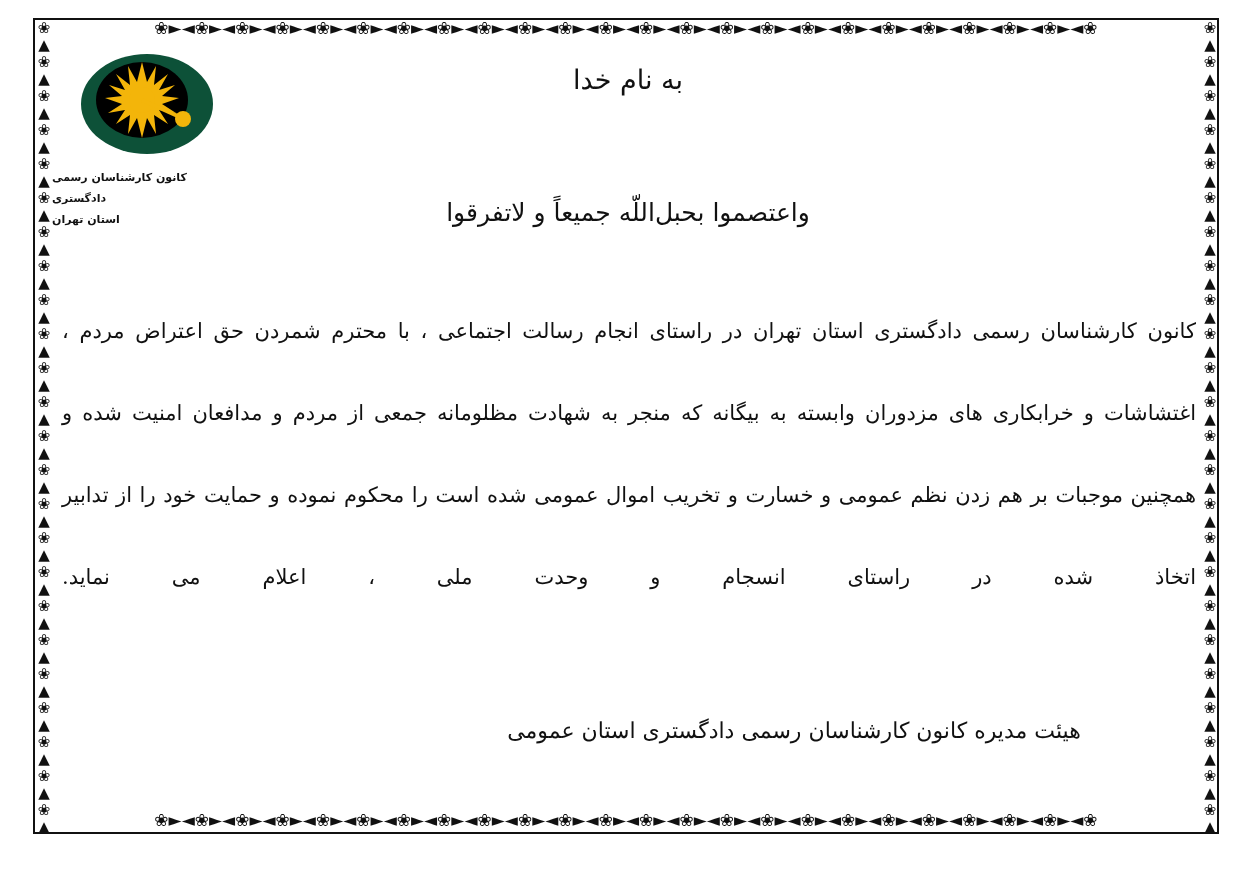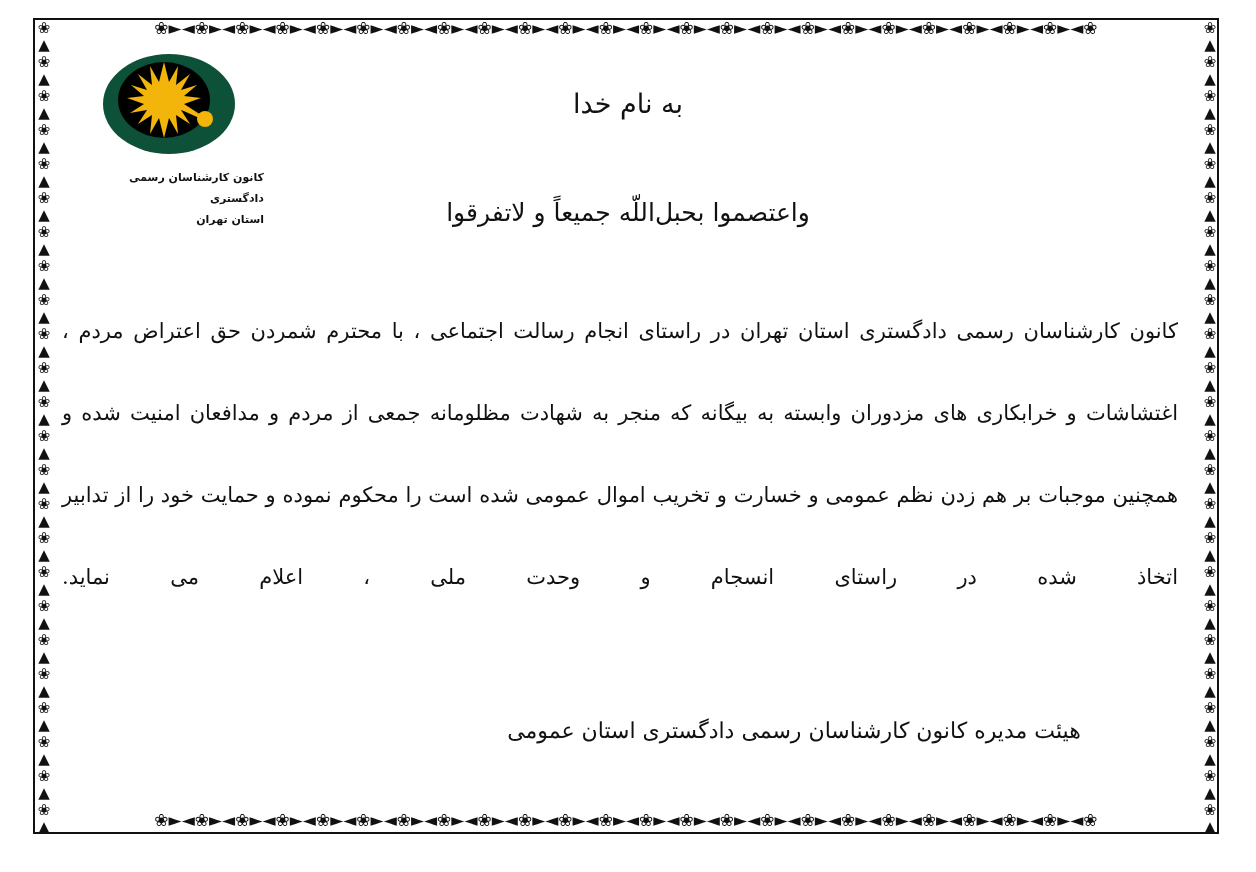--- a/index.html
+++ b/index.html
@@ -63,45 +63,45 @@
   .band-left span, .band-right span {
     display: block;
     text-align: center;
     line-height: 17px;
     height: 17px;
   }
 
   
   .logo-wrap {
     position: absolute;
-    left: 74px;
+    left: 52px;
     top: 48px;
     width: 190px;
-    text-align: right;
+    text-align: left;
   }
   .logo-badge {
     position: relative;
     width: 134px;
     height: 112px;
     margin: 0 auto;
   }
   .logo-caption {
     margin-top: 8px;
     font-family: "DejaVu Sans", sans-serif;
     font-size: 11px;
     font-weight: bold;
     color: #111111;
     line-height: 1.9;
     direction: rtl;
   }
 
   
   .basmala {
     position: absolute;
-    top: 88px;
+    top: 64px;
     left: 0;
     width: 1256px;
     text-align: center;
     font-family: "DejaVu Serif", serif;
     font-size: 27px;
     color: #111111;
     direction: rtl;
   }
   .hadith {
     position: absolute;
@@ -113,21 +113,21 @@
     font-weight: normal;
     font-size: 25px;
     color: #111111;
     direction: rtl;
     letter-spacing: 0.5px;
   }
 
   .body-text {
     position: absolute;
     top: 290px;
-    right: 78px;
+    right: 60px;
     left: 62px;
     direction: rtl;
     text-align: justify;
     text-align-last: justify;
     font-family: "DejaVu Serif", serif;
     font-size: 21px;
     line-height: 82px;
     color: #111111;
   }
   .body-text p {

